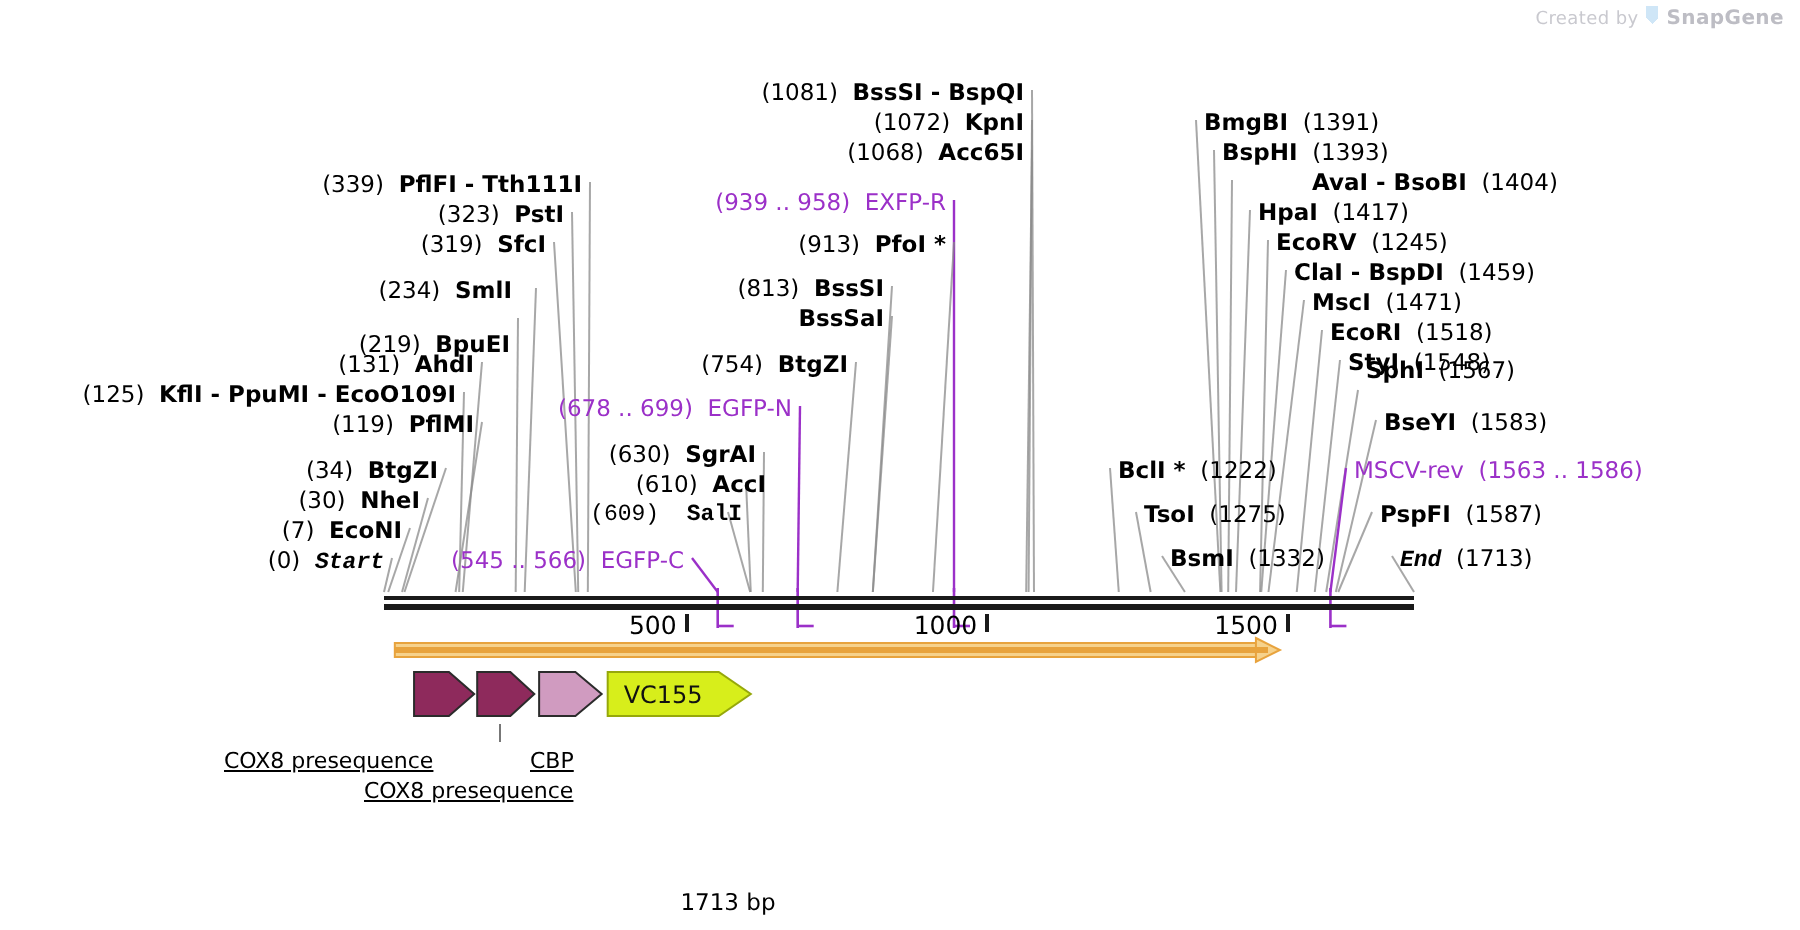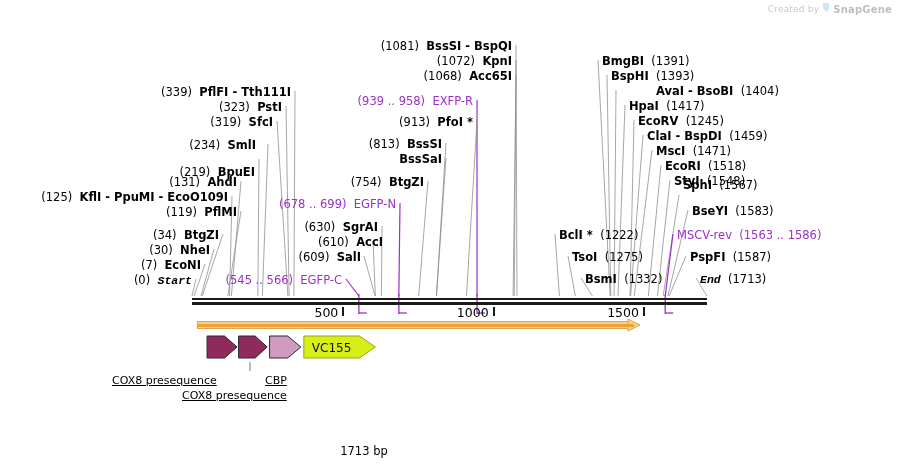--- a/index.html
+++ b/index.html
@@ -168,21 +168,21 @@
       <div class="lbl right" style="left: 442px; top: 154px;"><span class="nm">BssSaI</span></div>
       <div class="lbl right" style="left: 256px; top: 140px; text-align: right;"><span class="pos">(234)</span>&nbsp;&nbsp;<span class="nm">SmlI</span></div>
       <div class="lbl right" style="left: 255px; top: 167px;"><span class="pos">(219)</span>&nbsp;&nbsp;<span class="nm">BpuEI</span></div>
       <div class="lbl right" style="left: 424px; top: 177px;"><span class="pos">(754)</span>&nbsp;&nbsp;<span class="nm">BtgZI</span></div>
       <div class="lbl right" style="left: 237px; top: 177px;"><span class="pos">(131)</span>&nbsp;&nbsp;<span class="nm">AhdI</span></div>
       <div class="lbl right" style="left: 228px; top: 192px;"><span class="pos">(125)</span>&nbsp;&nbsp;<span class="nm">KflI  -  PpuMI  -  EcoO109I</span></div>
       <div class="lbl right" style="left: 237px; top: 207px;"><span class="pos">(119)</span>&nbsp;&nbsp;<span class="nm">PflMI</span></div>
       <div class="lbl purple right" style="left: 396px; top: 199px;"><span class="pos">(678 .. 699)</span>&nbsp;&nbsp;<span class="nm">EGFP-N</span></div>
       <div class="lbl right" style="left: 378px; top: 222px;"><span class="pos">(630)</span>&nbsp;&nbsp;<span class="nm">SgrAI</span></div>
       <div class="lbl right" style="left: 383px; top: 237px;"><span class="pos">(610)</span>&nbsp;&nbsp;<span class="nm">AccI</span></div>
-      <div class="lbl right" style="left: 361px; top: 252px;"><span class="pos">(609)</span>&nbsp;&nbsp;<span class="nm">SalI</span></div>
+      <div class="lbl right" style="left: 371px; top: 252px; font-family: Liberation Mono, monospace;"><span class="pos">(609)</span>&nbsp;&nbsp;<span class="nm">SalI</span></div>
       <div class="lbl right" style="left: 219px; top: 230px;"><span class="pos">(34)</span>&nbsp;&nbsp;<span class="nm">BtgZI</span></div>
       <div class="lbl right" style="left: 210px; top: 245px;"><span class="pos">(30)</span>&nbsp;&nbsp;<span class="nm">NheI</span></div>
       <div class="lbl right" style="left: 201px; top: 260px;"><span class="pos">(7)</span>&nbsp;&nbsp;<span class="nm">EcoNI</span></div>
       <div class="lbl right" style="left: 192px; top: 275px;"><span class="pos">(0)</span>&nbsp;&nbsp;<span class="nm italic">Start</span></div>
       <div class="lbl purple right" style="left: 342px; top: 275px;"><span class="pos">(545 .. 566)</span>&nbsp;&nbsp;<span class="nm">EGFP-C</span></div>
       <div class="lbl" style="left: 559px; top: 230px;"><span class="nm">BclI *</span>&nbsp;&nbsp;<span class="pos">(1222)</span></div>
       <div class="lbl" style="left: 572px; top: 252px;"><span class="nm">TsoI</span>&nbsp;&nbsp;<span class="pos">(1275)</span></div>
       <div class="lbl" style="left: 585px; top: 274px;"><span class="nm">BsmI</span>&nbsp;&nbsp;<span class="pos">(1332)</span></div>
       <div class="lbl purple" style="left: 677px; top: 230px;"><span class="nm">MSCV-rev</span>&nbsp;&nbsp;<span class="pos">(1563 .. 1586)</span></div>
       <div class="lbl" style="left: 690px; top: 252px;"><span class="nm">PspFI</span>&nbsp;&nbsp;<span class="pos">(1587)</span></div>

